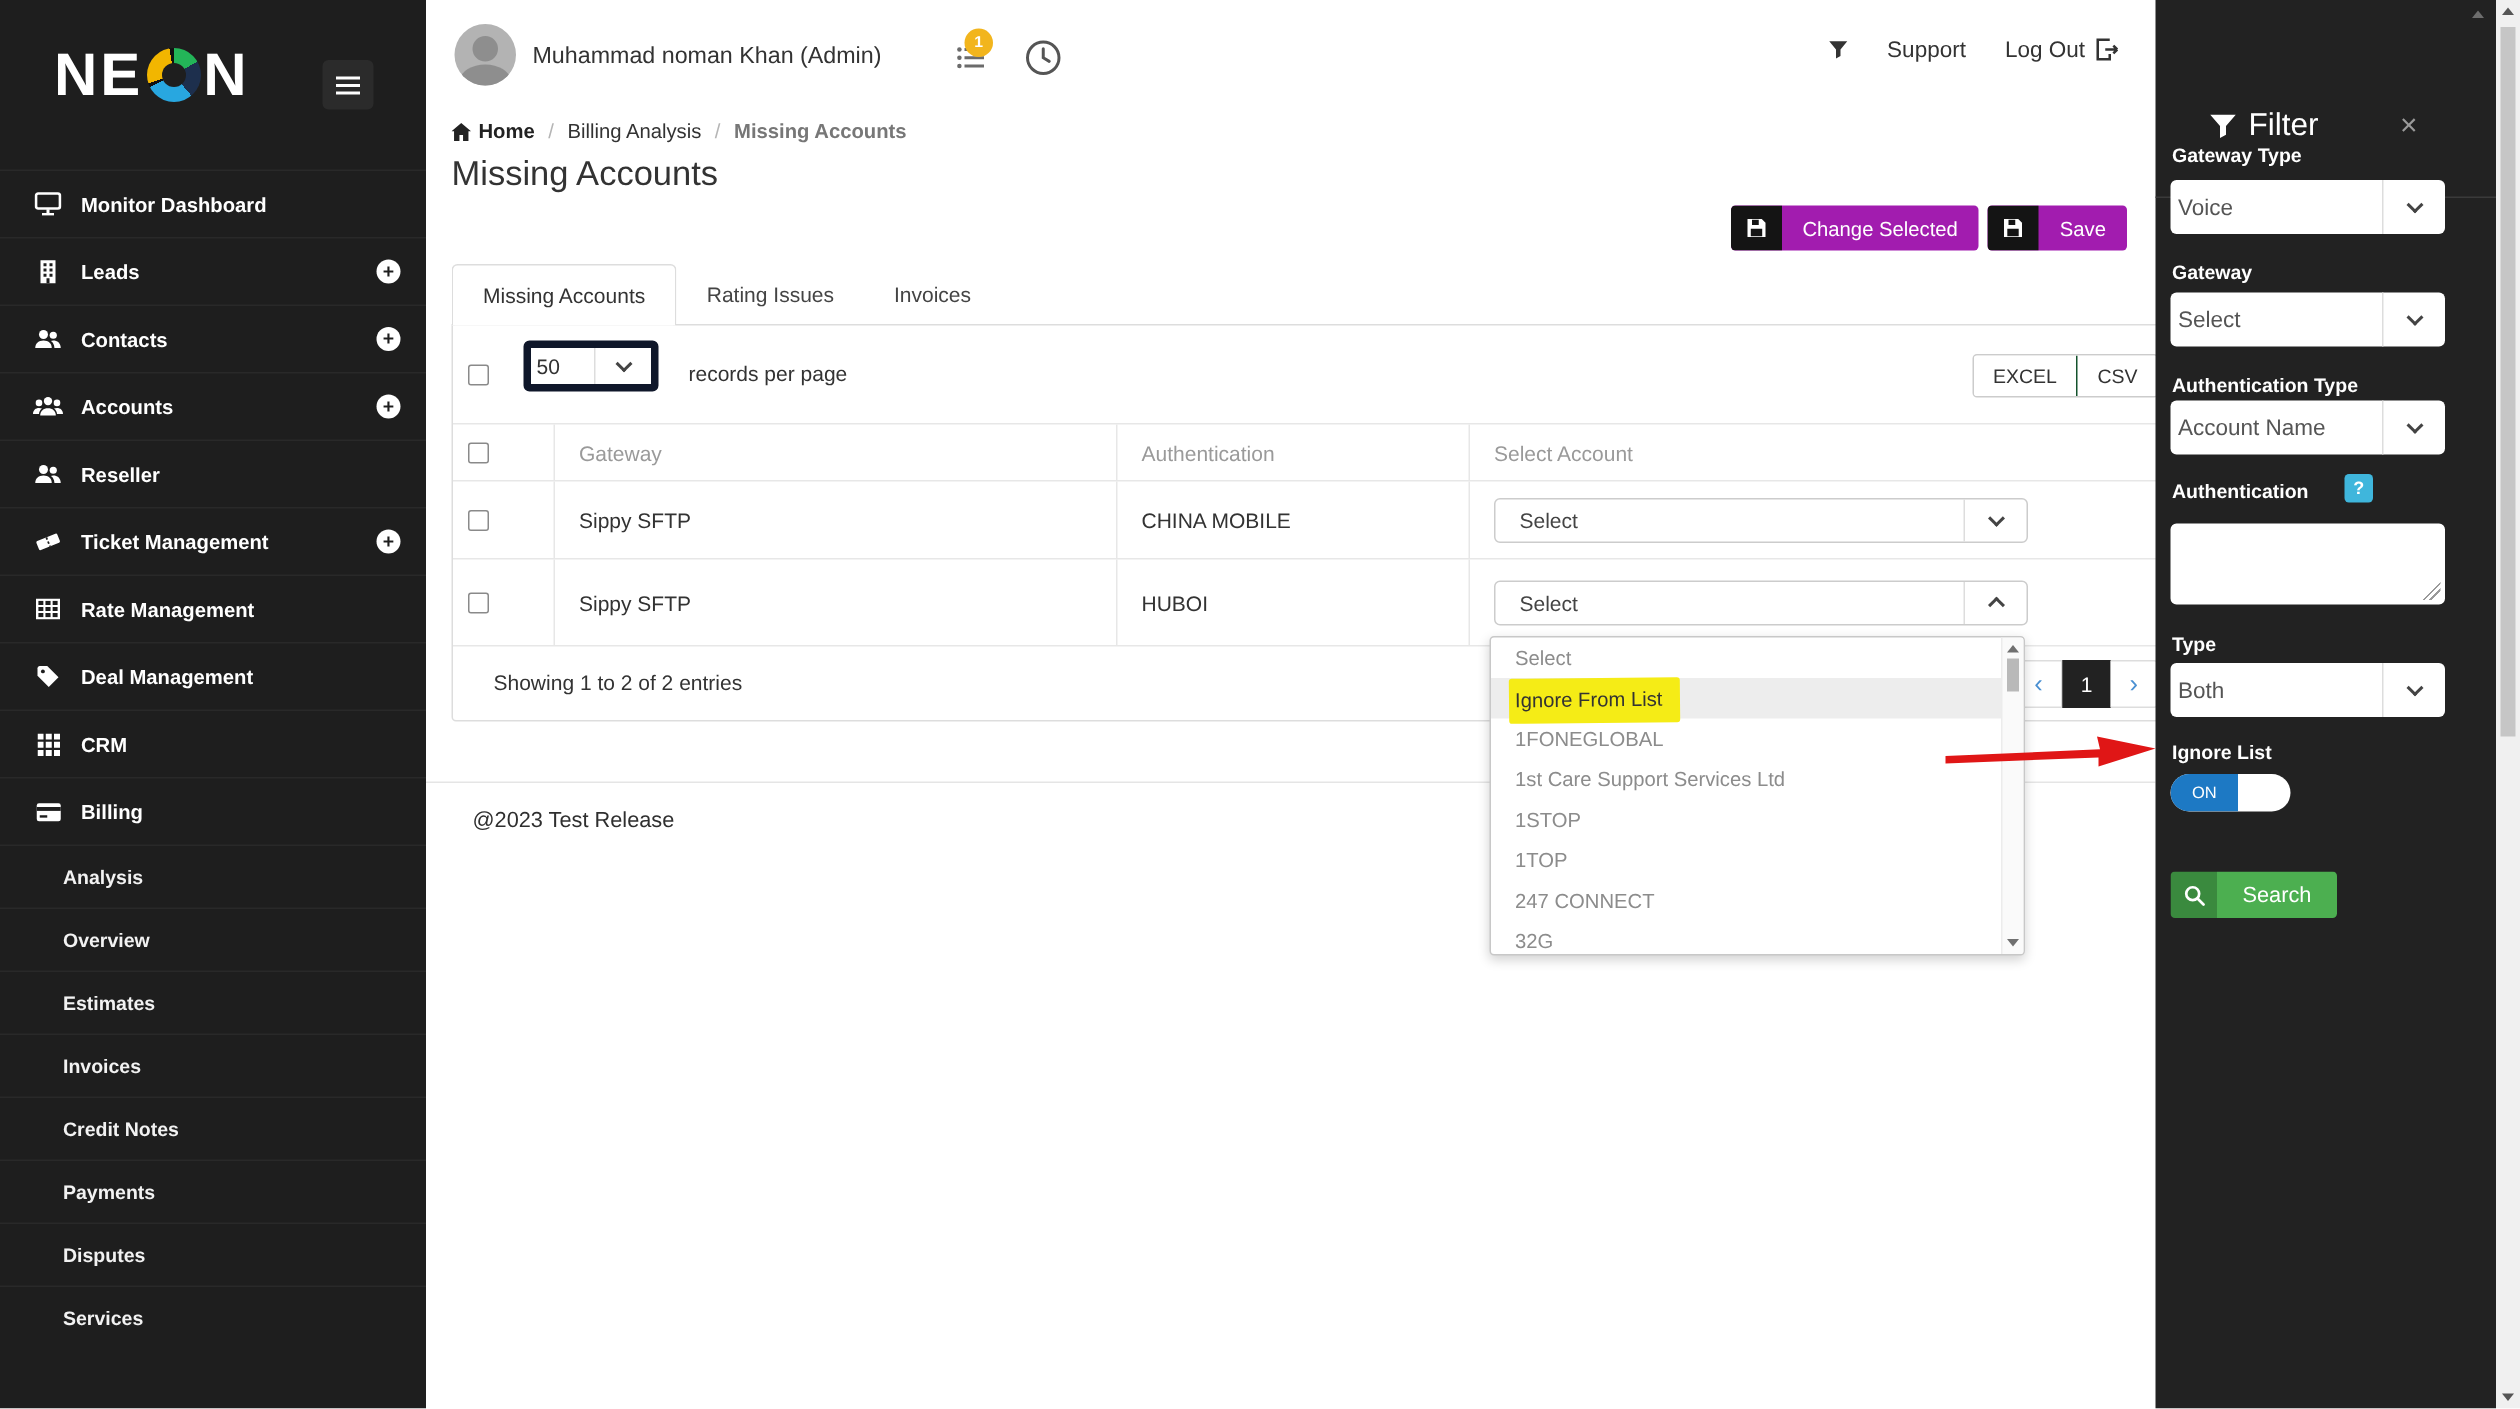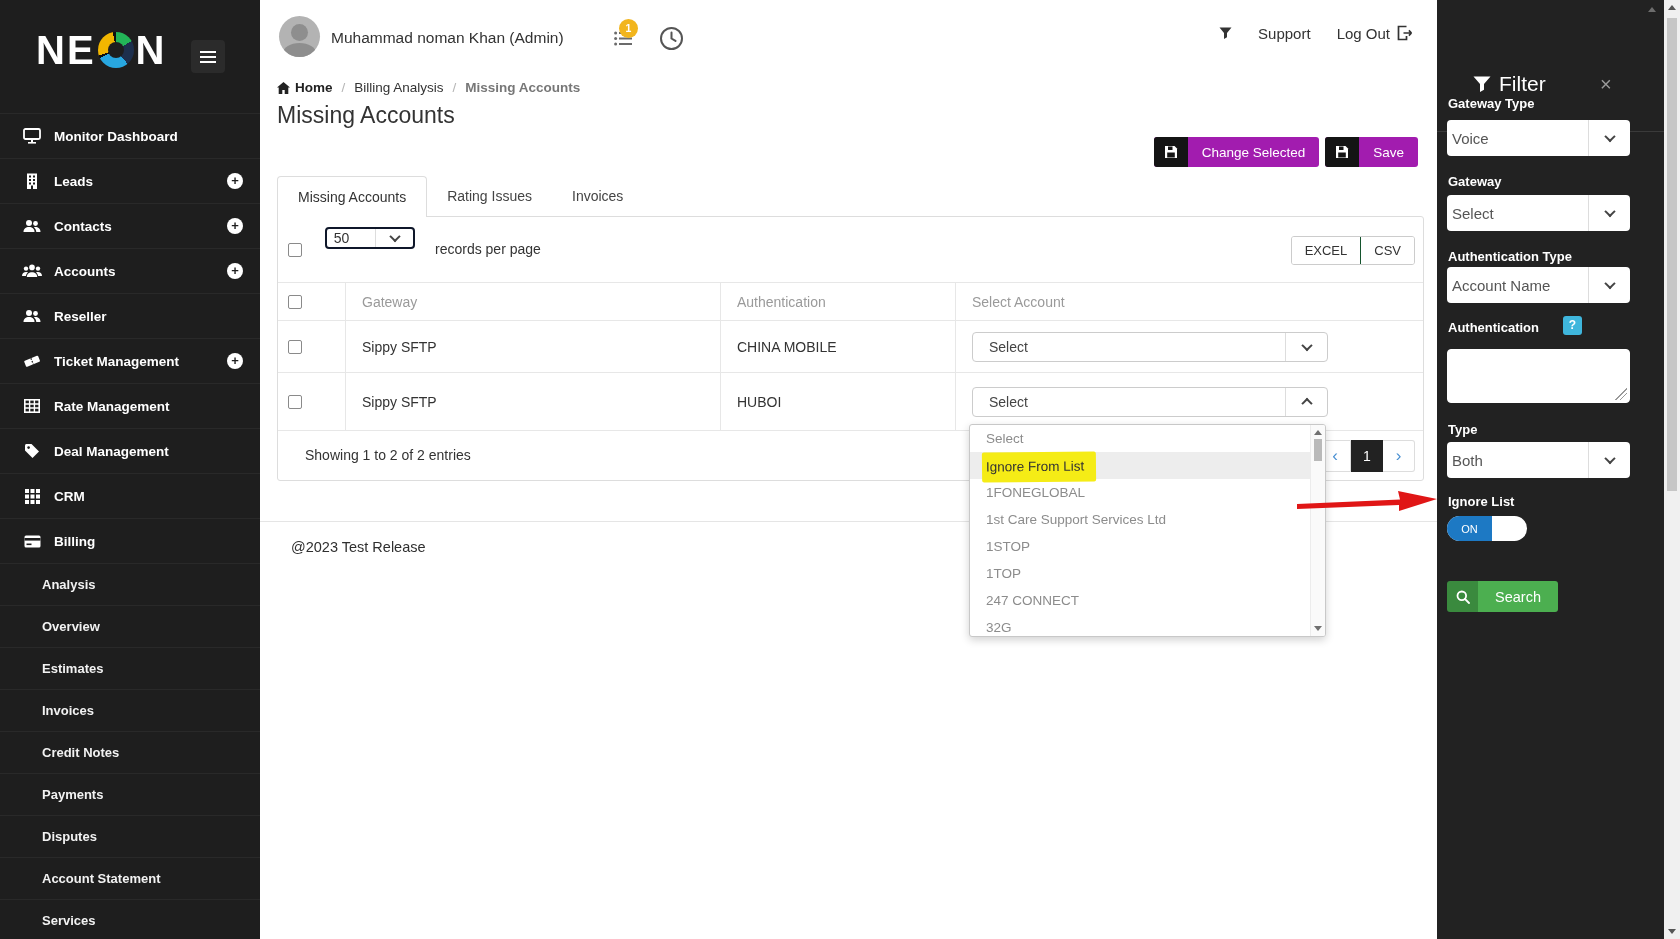--- a/index.html
+++ b/index.html
@@ -1,21 +1,21 @@
 <!DOCTYPE html>
 <html><head>
 <meta charset="utf-8">
 <style>
   * { margin:0; padding:0; box-sizing:border-box; }
   html,body { width:1680px; height:939px; overflow:hidden; background:#fff;
               font-family:"Liberation Sans", sans-serif; }
   #app { position:relative; width:1680px; height:939px; display:flex; }
 
   
-  .sidebar { width:260px; flex:none; background:#1e1e1e; color:#fff; overflow:hidden; }
+  .sidebar { width:284px; flex:none; background:#1e1e1e; color:#fff; overflow:hidden; }
   .logo-row { position:relative; height:100px; }
   .logo { position:absolute; left:36px; top:30px; display:flex; align-items:center; }
   .logo-txt { font-size:40px; font-weight:bold; color:#fff; letter-spacing:2px; line-height:1; }
   .donut { position:relative; width:36px; height:36px; margin:0 2px; border-radius:50%;
            background:conic-gradient(from 0deg,#23b558 0 60deg,#1d2f4d 60deg 140deg,#28a7e0 140deg 243deg,#101010 243deg 252deg,#f2b600 252deg 350deg,#101010 350deg 360deg); }
   .donut::after { content:""; position:absolute; left:10px; top:10px; width:16px; height:16px;
                   border-radius:50%; background:#1e1e1e; }
   .burger { position:absolute; right:35px; top:40px; width:34px; height:33px; background:#2b2b2b;
             border-radius:4px; display:flex; flex-direction:column; justify-content:center; align-items:center; gap:3px; cursor:pointer; }
   .burger i { display:block; width:16px; height:2px; background:#fff; }
@@ -64,21 +64,21 @@
   .tabs { position:absolute; left:17px; top:176px; display:flex; align-items:flex-end; z-index:5; }
   .tab { height:40px; padding:0 20px; display:flex; align-items:center; font-size:14px; color:#444; cursor:pointer; }
   .tab.active { height:41px; background:#fff; border:1px solid #ddd; border-bottom:none; border-radius:4px 4px 0 0;
                 color:#333; margin-bottom:-1px; }
 
   .card { position:absolute; left:17px; top:216px; width:1147px; height:265px; background:#fff;
           border:1px solid #ddd; border-radius:0 3px 3px 3px; }
   .controls { position:relative; height:65px; }
   .cb { display:inline-block; width:14px; height:14px; border:1px solid #8a8a8a; border-radius:2px; background:#fff; cursor:pointer; }
   .controls .cb { position:absolute; left:10px; top:26px; }
-  .sel50 { position:absolute; left:47px; top:10px; width:90px; height:22px; border:2px solid #0f172a; border-radius:4px;
+  .sel50 { position:absolute; left:47px; top:10px; width:90px; height:34px; border:5px solid #0f172a; border-radius:4px;
            display:flex; background:#fff; cursor:pointer;gap:19px; }
   .sel50 .v { flex:1; display:flex; align-items:center; justify-content:center; font-size:14px; color:#333; }
   .sel50 .c { width:38px; border-left:1px solid #ddd; display:flex; align-items:center; justify-content:center; }
   .rpp { position:absolute; left:157px; top:24px; font-size:14px; color:#333; }
   .export { position:absolute; right:8px; top:19px; display:flex; height:29px; border:1px solid #ccc; border-radius:3px; overflow:hidden; }
   .export .ex { padding:0 13px; display:flex; align-items:center; font-size:13px; color:#333; background:#fff; cursor:pointer; }
   .export .ex + .ex { border-left:1px solid #14532d; }
 
   .tgrid { display:grid; grid-template-columns:67px 375px 235px 1fr; }
   .thead { border-top:1px solid #e7e7e7; border-bottom:1px solid #e7e7e7; height:39px; }
@@ -331,23 +331,20 @@
       <div class="sub-item">
           <span class="lbl">Credit Notes</span>
         </div>
       <div class="sub-item">
           <span class="lbl">Payments</span>
         </div>
       <div class="sub-item">
           <span class="lbl">Disputes</span>
         </div>
       <div class="sub-item">
-          <span class="lbl">Account Statement</span>
-        </div>
-      <div class="sub-item">
           <span class="lbl">Services</span>
         </div>
     </div>
   </div>
 
   <div class="main">
 
     <div class="top-header">
       <div class="avatar">
           <div class="head"></div>

